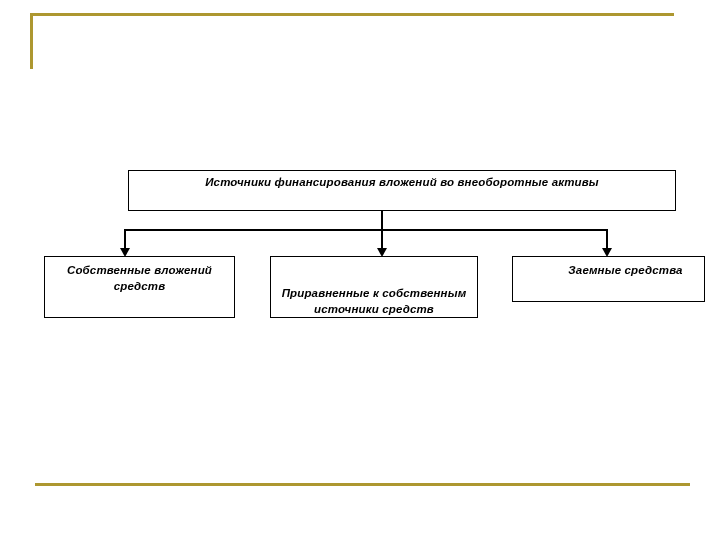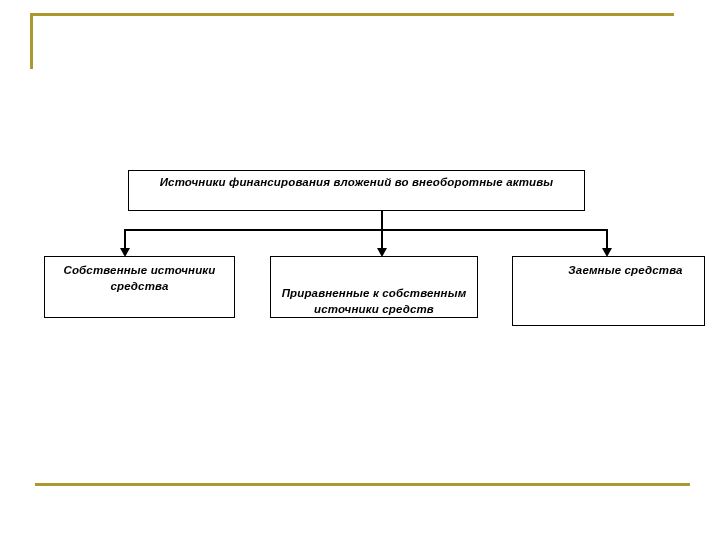--- a/index.html
+++ b/index.html
@@ -62,21 +62,21 @@
     line-height: 15.5px;
     text-align: center;
     letter-spacing: 0.15px;
     display: flex;
     justify-content: center;
   }
 
   .node-root {
     left: 128px;
     top: 170px;
-    width: 457px;
+    width: 548px;
     height: 41px;
     align-items: flex-start;
     padding-top: 4px;
   }
   .node-root .node-text { width: 480px; }
 
   .node-own {
     left: 44px;
     top: 256px;
     width: 191px;
@@ -93,21 +93,21 @@
     height: 62px;
     align-items: flex-end;
     padding-top: 6px;
   }
   .node-equiv .node-text { width: 200px; }
 
   .node-borrowed {
     left: 512px;
     top: 256px;
     width: 193px;
-    height: 70px;
+    height: 46px;
     align-items: flex-start;
     padding-top: 6px;
     padding-left: 34px;
   }
   .node-borrowed .node-text { width: 188px; }
 
   .node-text {
     display: block;
   }
 
@@ -172,21 +172,21 @@
 
   <div class="conn conn-drop drop-left"></div>
   <div class="conn conn-drop drop-center"></div>
   <div class="conn conn-drop drop-right"></div>
 
   <div class="arrow-head head-left"></div>
   <div class="arrow-head head-center"></div>
   <div class="arrow-head head-right"></div>
 
   <div class="node node-own">
-    <span class="node-text">Собственные источники средства</span>
+    <span class="node-text">Собственные вложений средств</span>
   </div>
 
   <div class="node node-equiv">
     <span class="node-text">Приравненные к собственным источники средств</span>
   </div>
 
   <div class="node node-borrowed">
     <span class="node-text">Заемные средства</span>
   </div>
 

